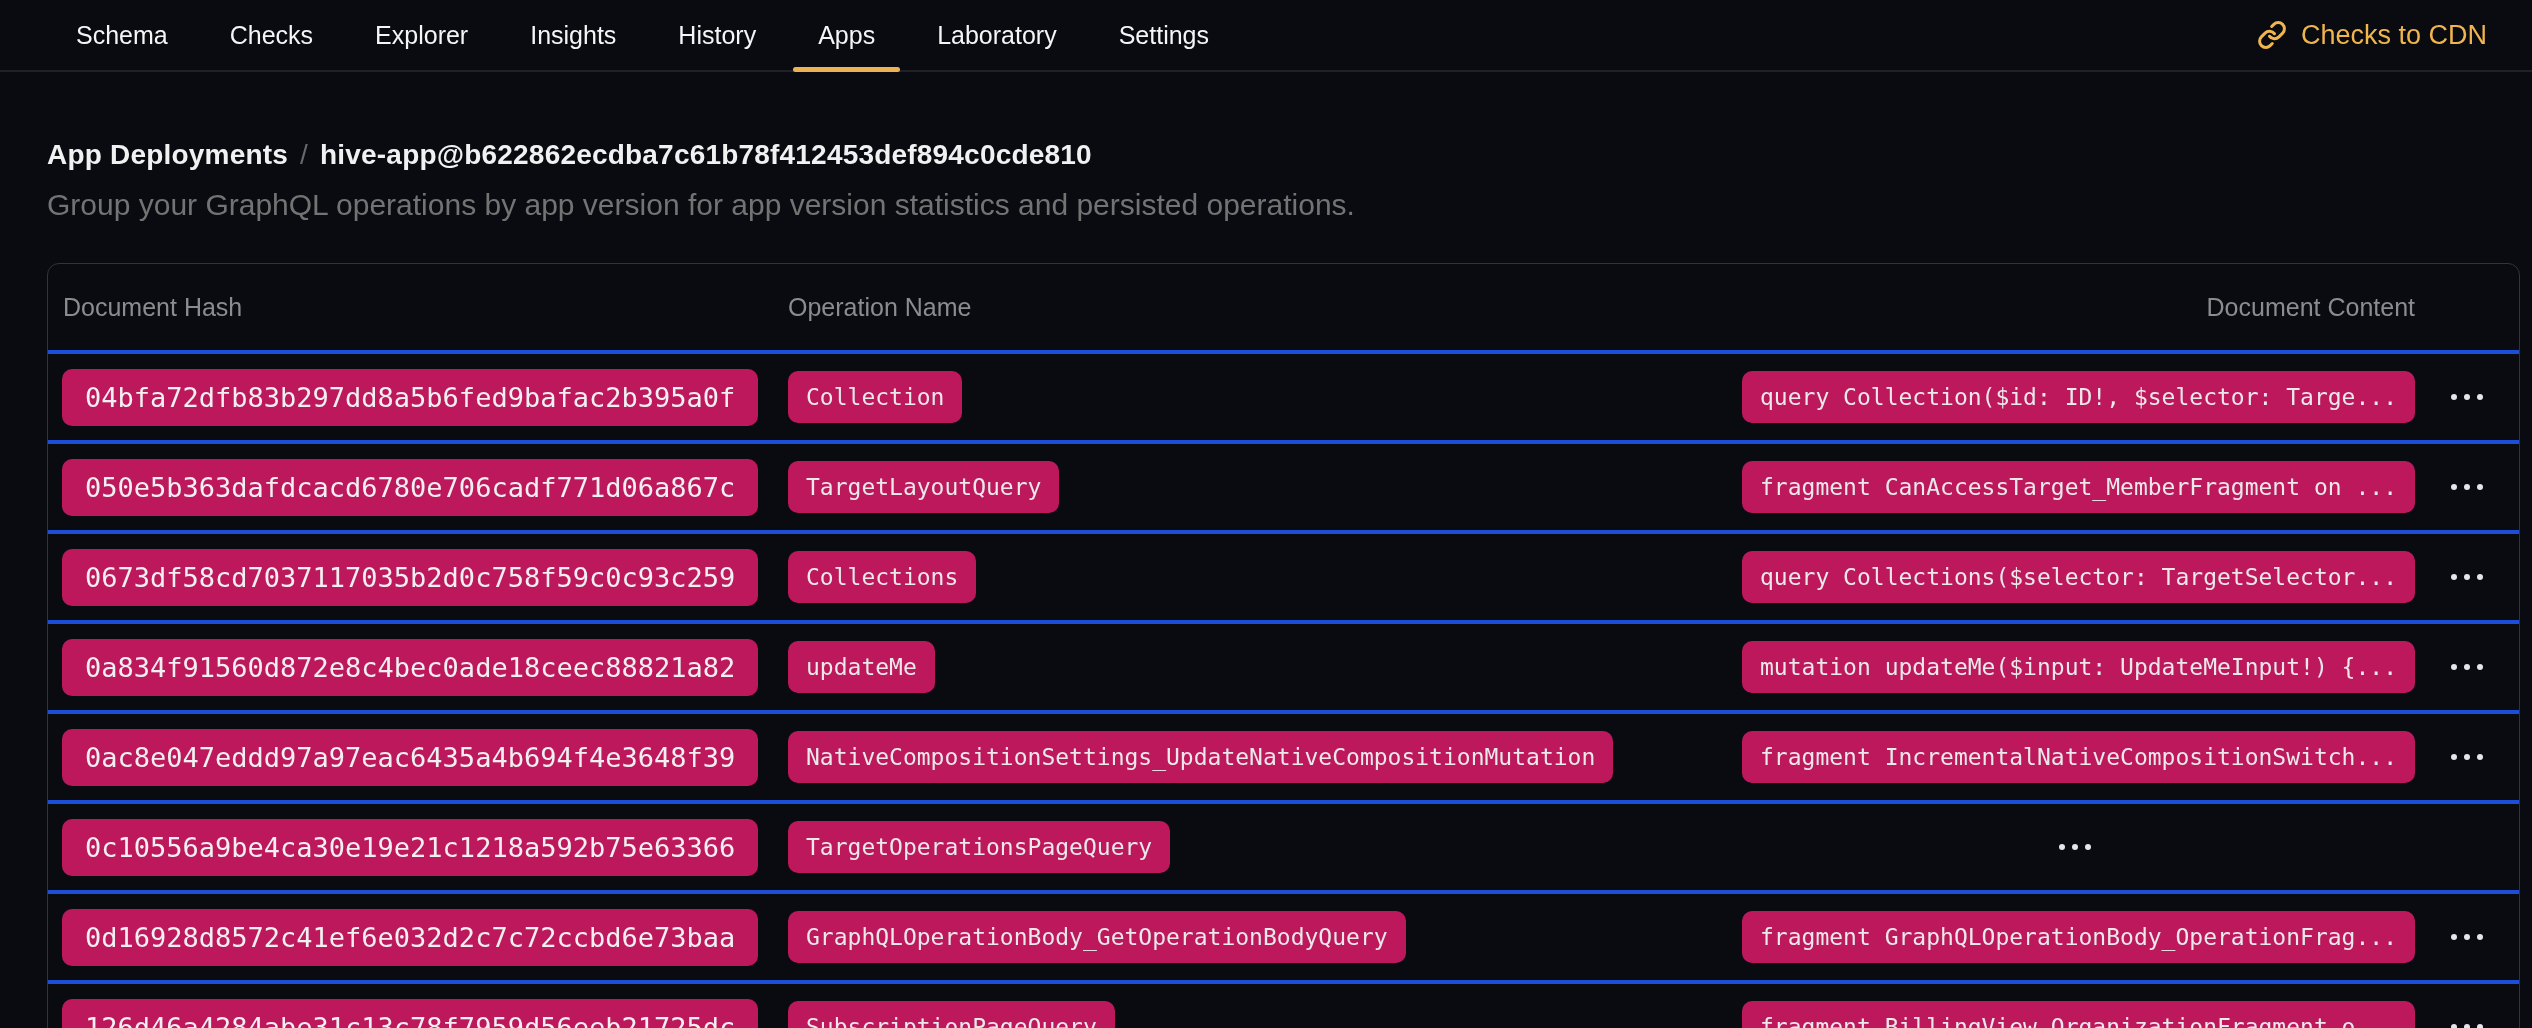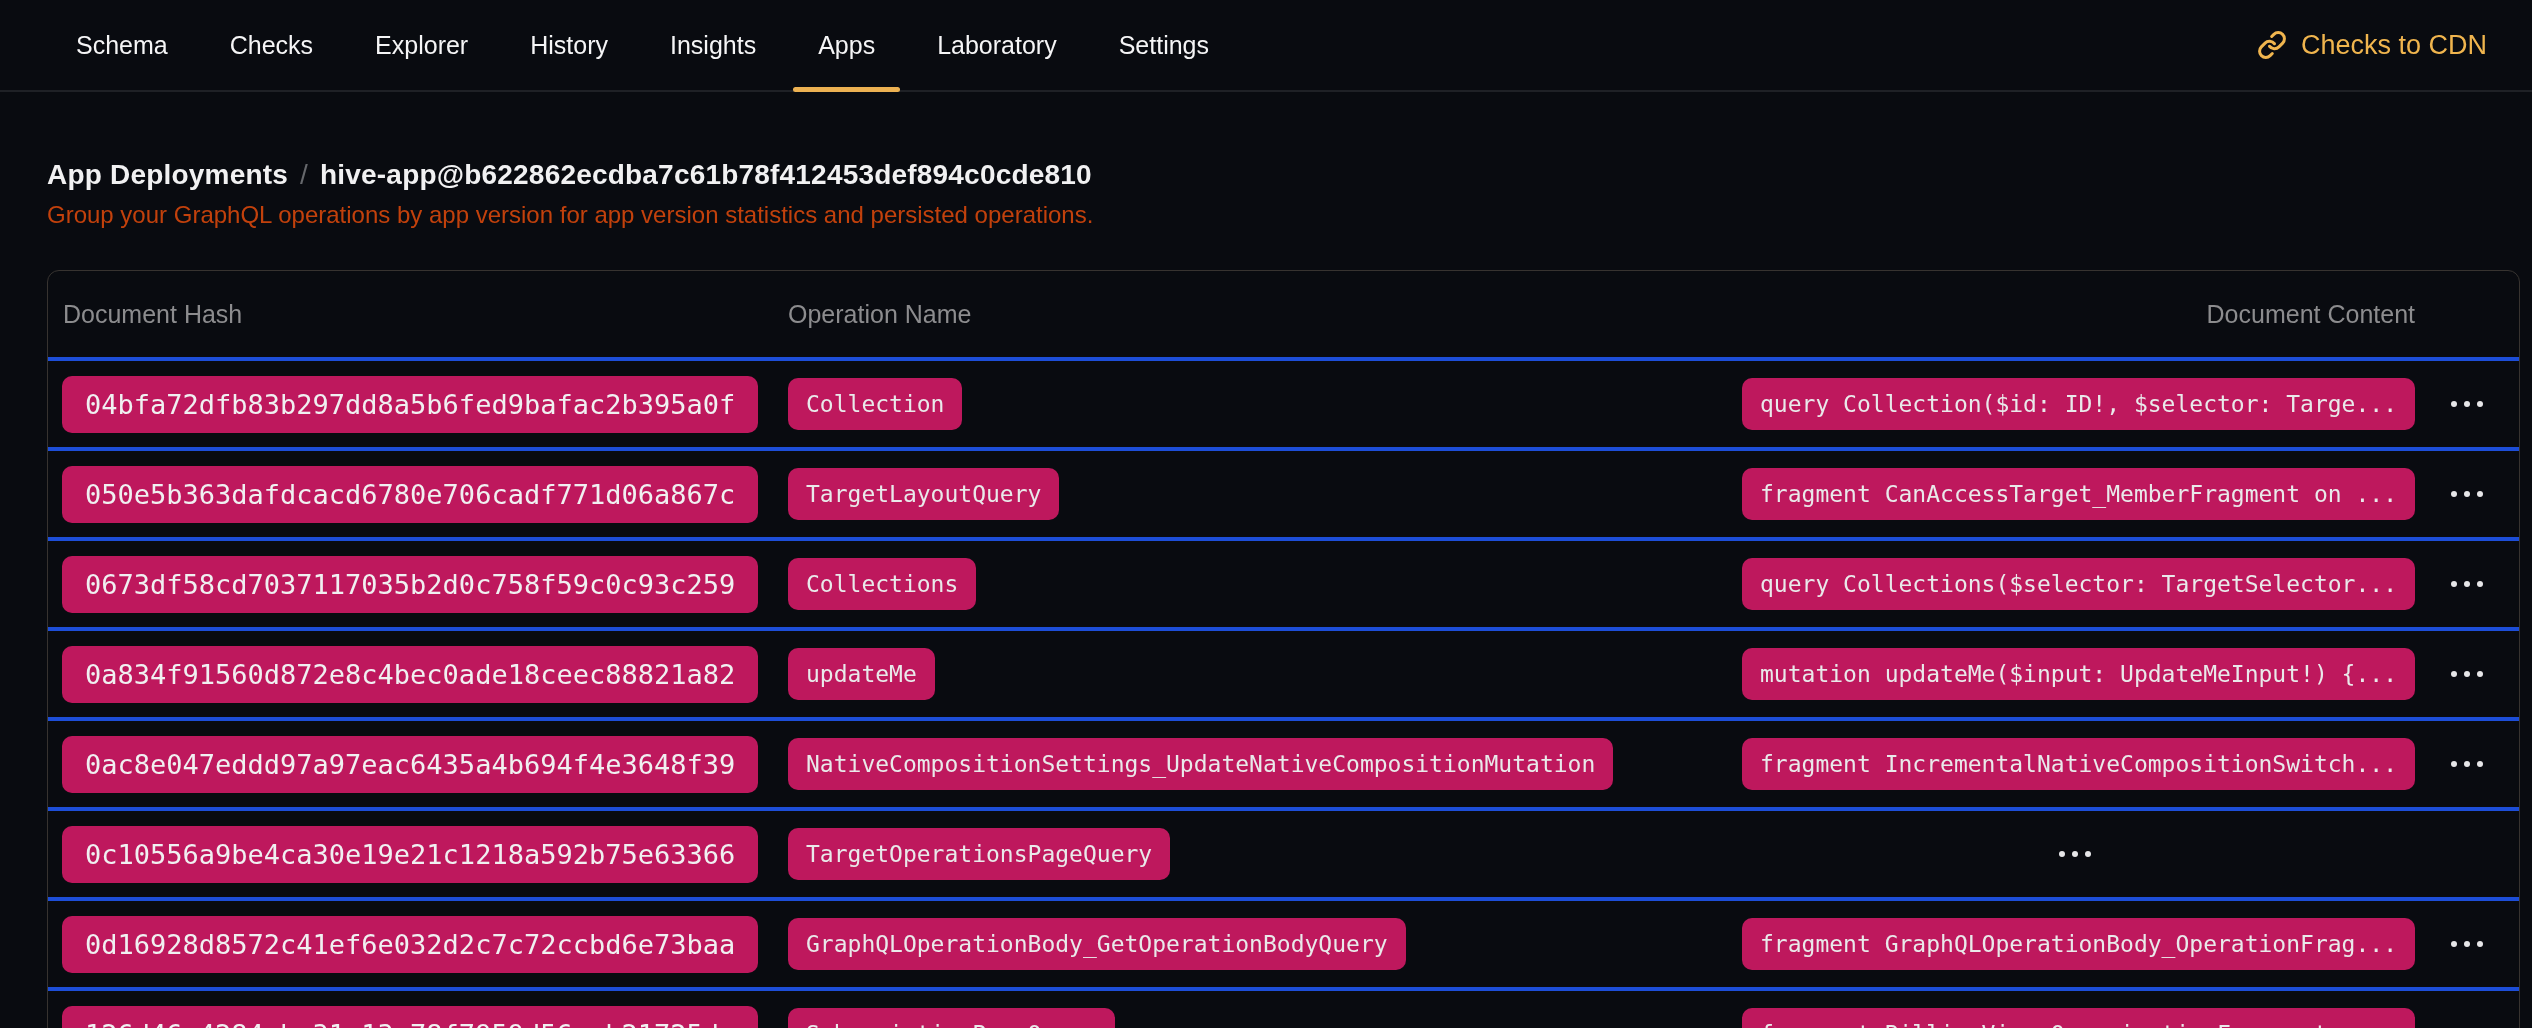--- a/index.html
+++ b/index.html
@@ -6,21 +6,21 @@
   html, body { width: 2532px; height: 1028px; overflow: hidden; }
   body {
     background: #090b10;
     font-family: "Liberation Sans", sans-serif;
     color: #f1f1f2;
     position: relative;
   }
 
   
   .topnav {
-    height: 92px;
+    height: 72px;
     display: flex;
     align-items: stretch;
     padding: 0 45px 0 45px;
     border-bottom: 2px solid #1f2126;
     position: relative;
   }
   .nav-tabs { display: flex; align-items: stretch; }
   .nav-item {
     display: flex;
     align-items: center;
@@ -59,23 +59,23 @@
     font-weight: 600;
     letter-spacing: 0.2px;
     color: #f1f1f2;
   }
   .breadcrumb .sep {
     color: #66686c;
     font-weight: 400;
     margin: 0 12px;
   }
   .subtitle {
-    margin-top: 10px;
-    font-size: 24px;
-    color: #c2410c;
+    margin-top: 17px;
+    font-size: 30px;
+    color: #737373;
   }
 
   
   .table {
     margin-top: 41px;
     width: 2473px;
     border: 1px solid #373330;
     border-radius: 12px;
   }
   .trow, .thead {
@@ -130,22 +130,22 @@
   }
 </style>
 </head>
 <body>
 
 <header class="topnav">
   <nav class="nav-tabs">
       <div class="nav-item">Schema</div>
       <div class="nav-item">Checks</div>
       <div class="nav-item">Explorer</div>
+      <div class="nav-item">Insights</div>
       <div class="nav-item">History</div>
-      <div class="nav-item">Insights</div>
       <div class="nav-item active">Apps</div>
       <div class="nav-item">Laboratory</div>
       <div class="nav-item">Settings</div>
     </nav>
   <a class="cdn-link">
     <span>
       <svg width="30" height="30" viewBox="0 0 24 24" fill="none" stroke="#f0b54e" stroke-width="2.4" stroke-linecap="round" stroke-linejoin="round">
         <path d="M10 13a5 5 0 0 0 7.54.54l3-3a5 5 0 0 0-7.07-7.07l-1.72 1.71"></path>
         <path d="M14 11a5 5 0 0 0-7.54-.54l-3 3a5 5 0 0 0 7.07 7.07l1.71-1.71"></path>
       </svg>

